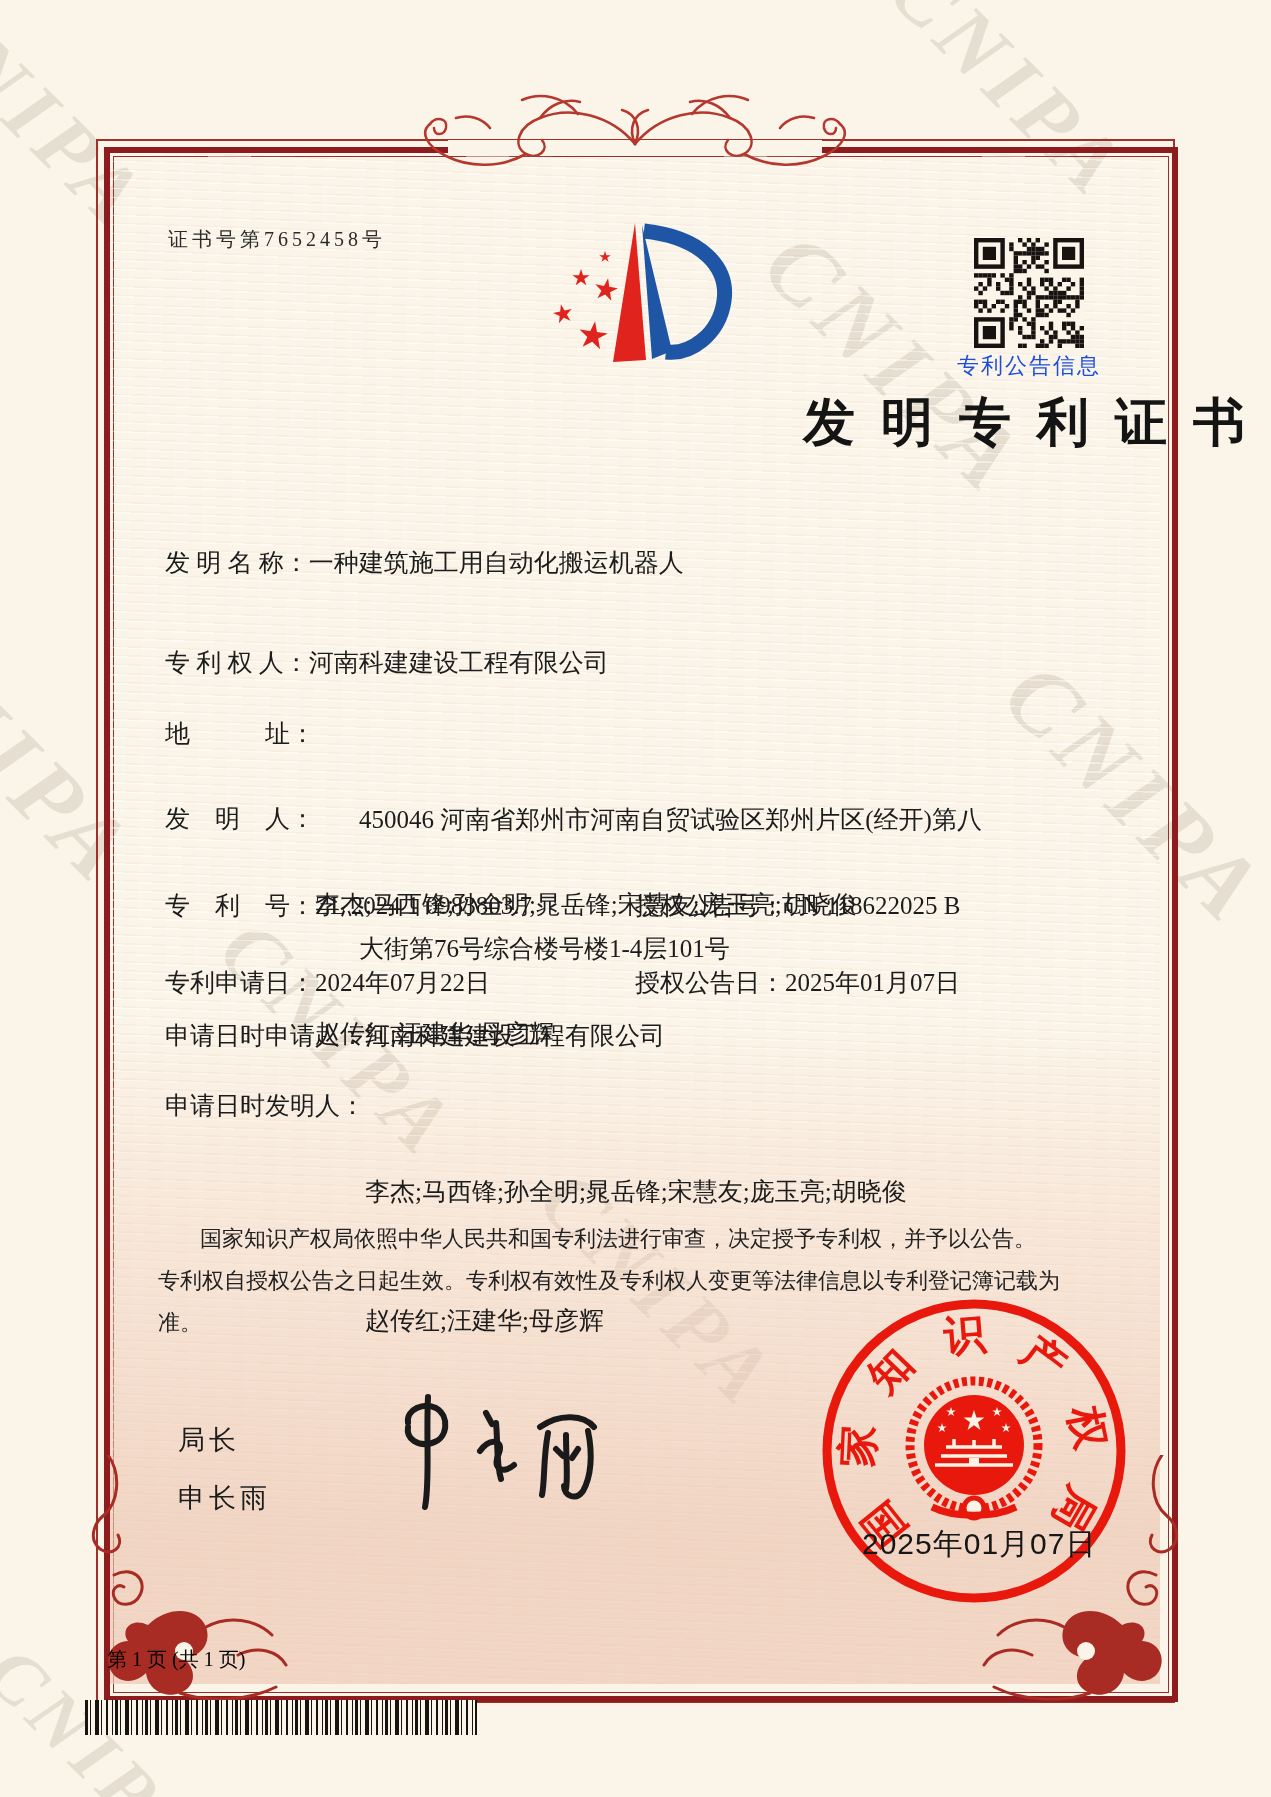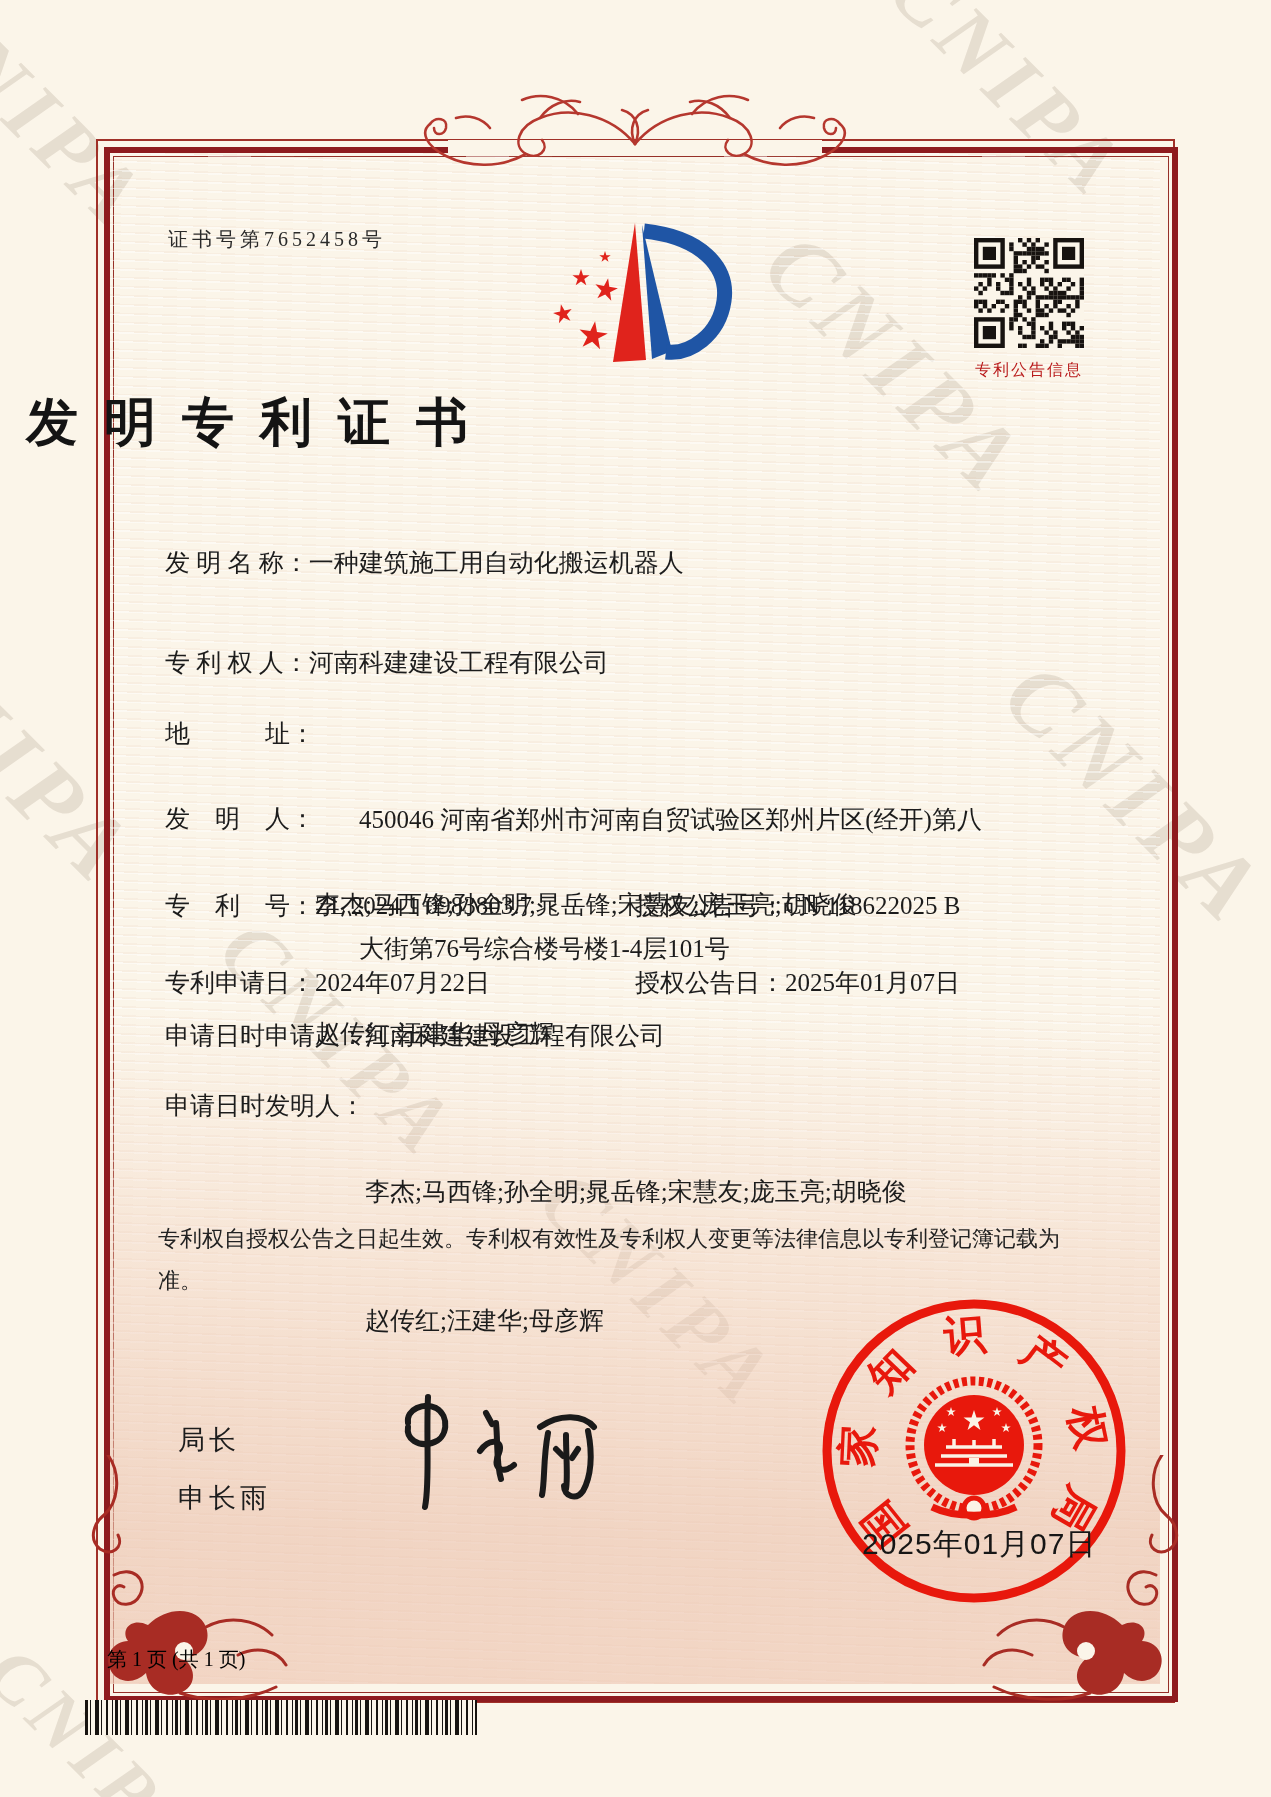--- a/index.html
+++ b/index.html
@@ -14,24 +14,24 @@
   .frame-outer{left:96px;top:139px;width:1075px;height:1560px;border:2px solid #a03028;}
   .frame{left:104px;top:147px;width:1062px;height:1543px;border:6px solid #8e1b1e;}
   .frame::before{content:'';position:absolute;inset:3px;border:1px solid #963028;}
   .guilloche{left:110px;top:153px;width:1050px;height:1531px;
      background:
        linear-gradient(180deg, rgba(243,216,198,0) 0%, rgba(243,216,198,0) 56%,
          rgba(240,203,183,0.38) 72%, rgba(235,193,172,0.62) 90%, rgba(238,199,179,0.68) 100%),
        repeating-linear-gradient(2deg, rgba(255,255,255,0.45) 0 1.5px, rgba(221,176,152,0.10) 1.5px 3px, transparent 3px 9px);}
   
   .cert-no{left:168px;top:226px;font-size:20px;color:#2a2a2a;letter-spacing:4px;}
-  .title{left:0;right:0;top:388px;text-align:left;font-size:52px;font-weight:700;
+  .title{left:0;right:0;top:388px;text-align:right;font-size:52px;font-weight:700;
          color:#141414;letter-spacing:26px;padding-left:26px;}
   .qr-wrap{left:949px;top:238px;width:160px;text-align:center;}
-  .qr-caption{margin-top:12px;font-size:16px;color:#b91c1c;letter-spacing:2px;}
+  .qr-caption{margin-top:3px;font-size:22px;color:#1d4ed8;letter-spacing:2px;}
   
   .row{position:absolute;left:165px;display:flex;font-size:25px;color:#1c1c1c;line-height:43px;}
   .row .lab{flex:none;white-space:pre;}
   .row .val{white-space:pre;}
   .r-name{top:541px;} .r-patentee{top:641px;} .r-addr{top:712px;gap:44px;} .r-inv{top:797px;}
   .r-patno{top:884px;} .r-dates{top:961px;} .r-appl{top:1014px;} .r-invf{top:1084px;}
   .twocol{width:960px;}
   .col-l{width:470px;display:flex;} .col-r{flex:1;display:flex;}
   
   .legal{left:158px;top:1218px;width:935px;font-size:22px;line-height:42px;color:#222;}
@@ -388,20 +388,21 @@
 </div>
 <div class="row r-invf">
   <span class="lab">申请日时发明人：</span>
   <span class="val">
     <div>李杰;马西锋;孙全明;晁岳锋;宋慧友;庞玉亮;胡晓俊</div>
     <div>赵传红;汪建华;母彦辉</div>
   </span>
 </div>
 
 <div class="abs legal">
+  <div class="l1">国家知识产权局依照中华人民共和国专利法进行审查，决定授予专利权，并予以公告。</div>
   <div class="l2">专利权自授权公告之日起生效。专利权有效性及专利权人变更等法律信息以专利登记簿记载为准。</div>
 </div>
 
 <div class="abs director-title">局长</div>
 <div class="abs director-name">申长雨</div>
 
 <svg class="abs" style="left:388px;top:1385px;" width="250" height="140" viewBox="0 0 250 140">
   <g stroke="#1a1a1a" stroke-width="6" fill="none" stroke-linecap="round" stroke-linejoin="round">
     <path d="M40,12 C38,52 42,98 37,122"></path>
     <path d="M20,38 C18,24 36,17 48,23 C62,31 60,54 44,58 C30,62 18,54 20,42"></path>

